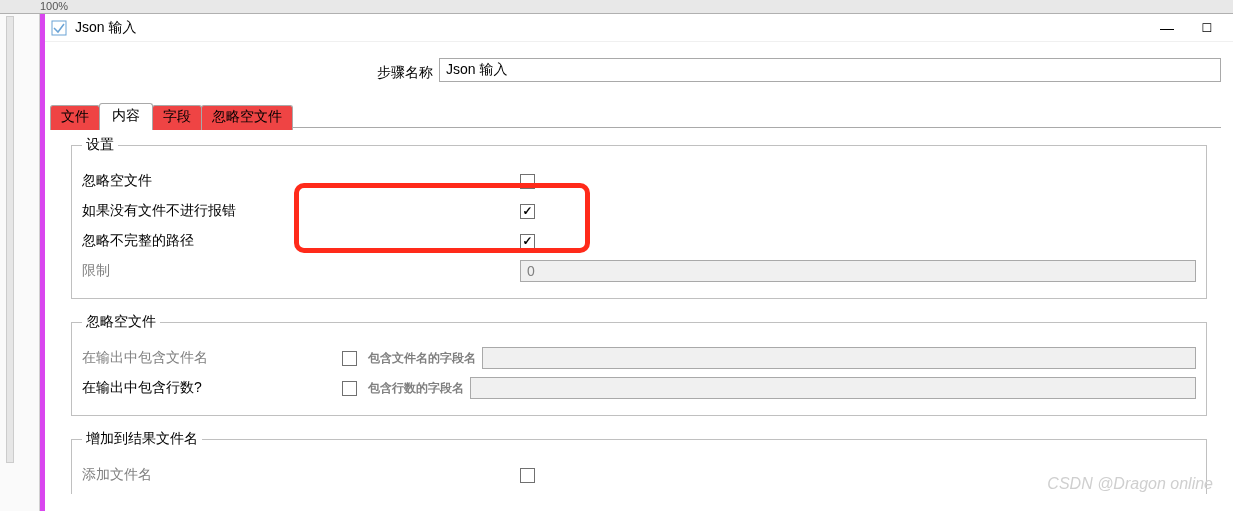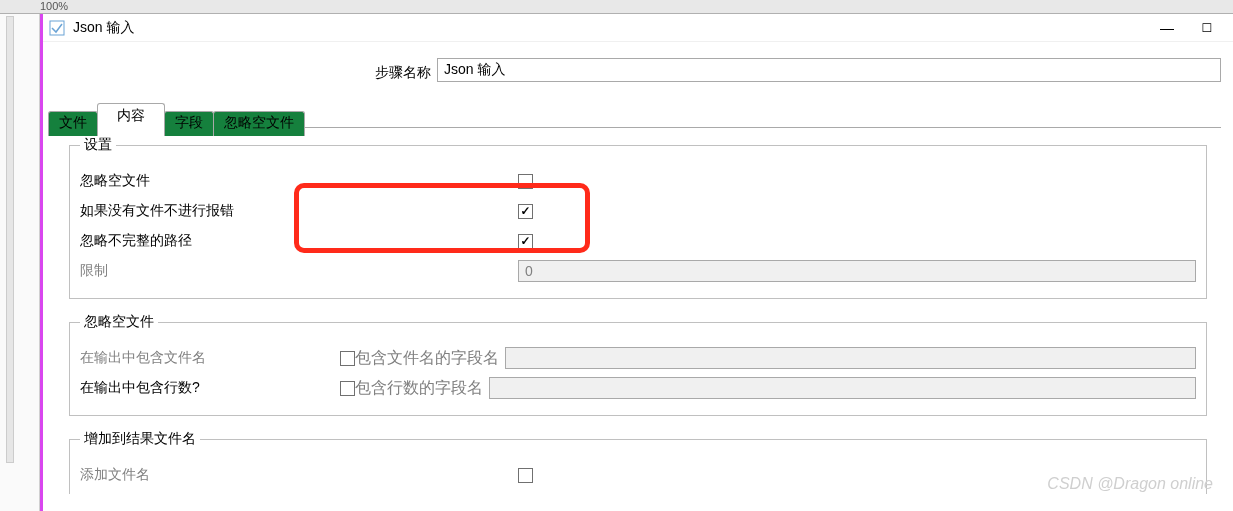--- a/index.html
+++ b/index.html
@@ -24,21 +24,21 @@
       color: #555;
       padding-left: 40px;
     }
     .dialog {
       position: absolute;
       left: 40px;
       top: 14px;
       right: 0;
       bottom: 0;
       background: #fff;
-      border-left: 3px solid #d946ef;
+      border-left: 5px solid #d946ef;
     }
     .titlebar {
       display: flex;
       align-items: center;
       height: 28px;
       padding: 0 6px;
       border-bottom: 1px solid #f0f0f0;
     }
     .title-icon {
       width: 16px; height: 16px;
@@ -90,27 +90,27 @@
       border-top-left-radius: 3px;
       border-top-right-radius: 3px;
       background: #fff;
       margin-right: 0px;
       margin-left: -1px;
       font-size: 14px;
       color: #000;
       position: relative;
     }
     .tab.inactive {
-      background: #15803d;
-      top: 9px;
+      background: #ef4444;
+      top: 3px;
     }
     .tab.active {
       background: #fff;
       z-index: 2;
-      padding: 3px 19px;
+      padding: 3px 12px;
       top: 1px;
     }
     .tab.active::after {
       content: '';
       position: absolute;
       left: 0; right: 0; bottom: -1px;
       height: 2px; background: #fff;
     }
     .tab-body {
       padding: 8px 14px;
@@ -155,23 +155,24 @@
       padding: 0 6px;
       font-family: inherit;
       font-size: 14px;
       margin-left: 0;
     }
     .inline-input.disabled {
       background: #f0f0f0;
       color: #808080;
     }
     .field-sublabel {
-      margin-left: 0;
+      margin-left: 11px;
       margin-right: 6px;
-      font-size: 16px;
+      font-size: 12px;
+      font-weight: bold;
     }
     .field-sublabel.gray { color: #808080; }
     .red-box {
       position: absolute;
       border: 5px solid #ff2a1a;
       border-radius: 10px;
       pointer-events: none;
       left: 294px;
       top: 183px;
       width: 296px;

